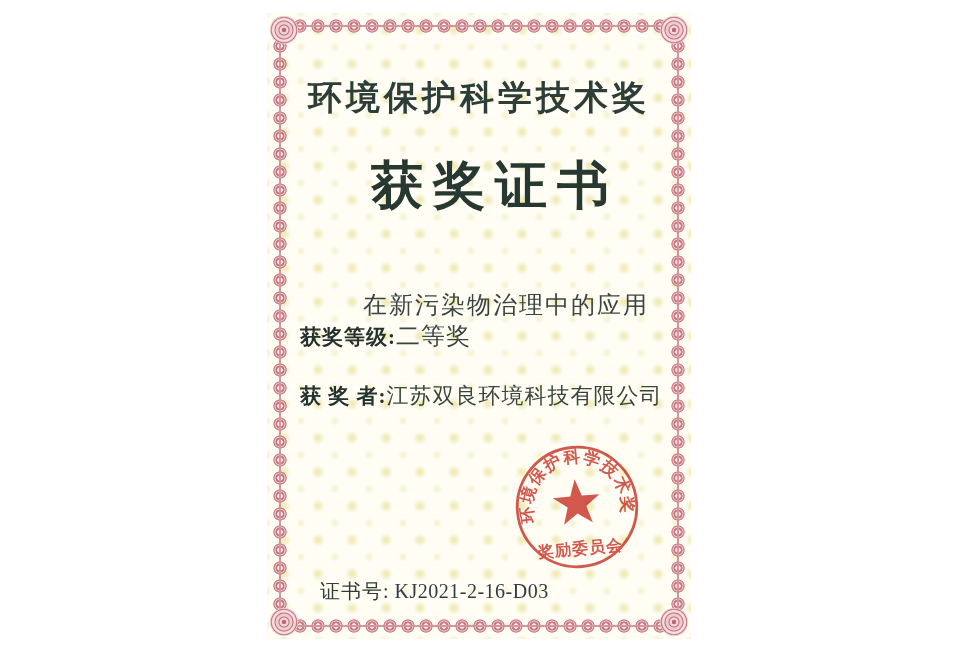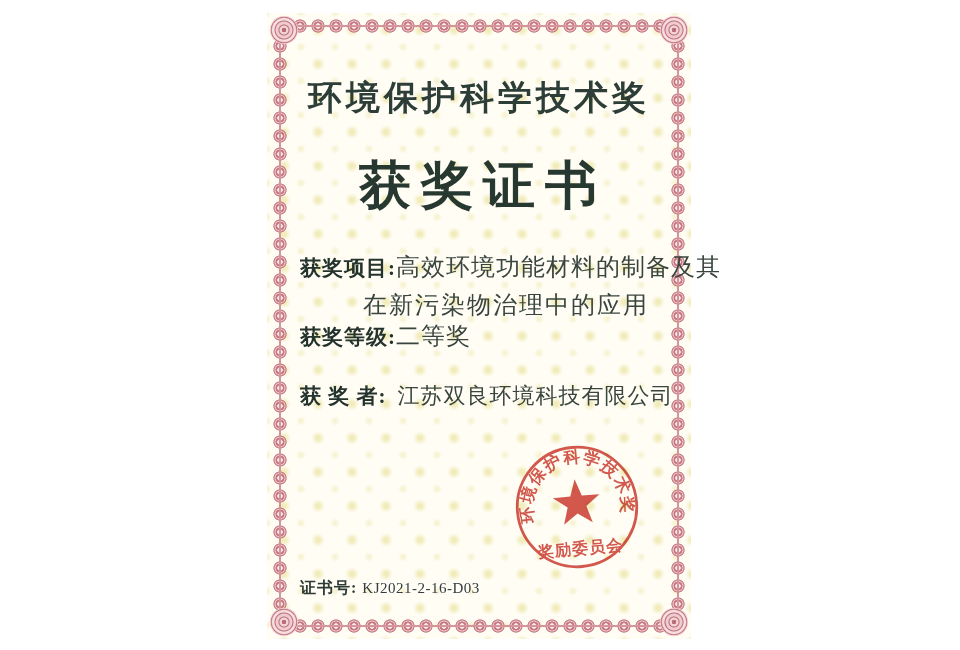--- a/index.html
+++ b/index.html
@@ -62,43 +62,43 @@
   .corner-br { right: 2px; bottom: 2px; }
 
   
   .header-title {
     position: absolute; left: 0; top: 62px; width: 100%;
     text-align: center;
     font-size: 34px; font-weight: bold; letter-spacing: 4px;
     color: #2c3e37;
   }
   .main-title {
-    position: absolute; left: 4px; top: 138px; width: 100%;
+    position: absolute; left: 16px; top: 138px; width: 100%;
     text-align: center;
     font-size: 52px; font-weight: bold; letter-spacing: 10px;
     color: #273830;
   }
   .line { position: absolute; white-space: nowrap; color: #3a463f; }
   .line .lbl { font-weight: bold; font-size: 21px; color: #24332d; letter-spacing: 1px; }
   .line .val { font-size: 24px; color: #39453e; letter-spacing: 1px; }
   .line-project1 { left: 33px; top: 238px; }
   .line-project2 { left: 96px; top: 276px; font-size: 24px; letter-spacing: 2px; color:#39453e; }
   .line-grade    { left: 33px; top: 307px; }
   .line-winner   { left: 33px; top: 368px; }
-  .line-winner .val { font-size: 22px; margin-left: 11px; }
+  .line-winner .val { font-size: 22px; }
   .line-note     { left: 123px; top: 401px; font-size: 21px; letter-spacing: 1px; color:#39453e; }
 
   .date-line {
     position: absolute; left: 236px; top: 530px;
     font-size: 23px; letter-spacing: 2px; font-weight: bold;
     color: #a84a36; white-space: nowrap;
   }
   .certno-line { position: absolute; left: 33px; top: 565px; white-space: nowrap; }
-  .certno-line .lbl { font-size: 16px; font-weight: bold; color: #2e3a34; letter-spacing: 1px; }
-  .certno-line .val { font-size: 15px; color: #313b41; margin-left: 5px; letter-spacing: 0.5px; }
+  .certno-line .lbl { font-size: 20px; font-weight: normal; color: #2e3a34; letter-spacing: 1px; margin-left: 20px; }
+  .certno-line .val { font-size: 20px; color: #313b41; margin-left: 5px; letter-spacing: 0.5px; }
 
   
   .seal {
     position: absolute; left: 246px; top: 430px;
     width: 128px; height: 128px;
     transform: rotate(-5deg);
     mix-blend-mode: multiply;
     opacity: .92;
   }
 </style>
@@ -113,23 +113,20 @@
     <div class="edge edge-v edge-left"></div>
     <div class="edge edge-v edge-right"></div>
     <div class="corner corner-tl"></div>
     <div class="corner corner-tr"></div>
     <div class="corner corner-bl"></div>
     <div class="corner corner-br"></div>
 
     <div class="header-title">环境保护科学技术奖</div>
     <div class="main-title">获奖证书</div>
 
-    <div class="line line-project1">
-      <span class="lbl">获奖项目:</span><span class="val">高效环境功能材料的制备及其</span>
-    </div>
     <div class="line line-project2">在新污染物治理中的应用</div>
 
     <div class="line line-grade">
       <span class="lbl">获奖等级:</span><span class="val">二等奖</span>
     </div>
 
     <div class="line line-winner">
       <span class="lbl">获 奖 者:</span><span class="val">江苏双良环境科技有限公司</span>
     </div>
 

